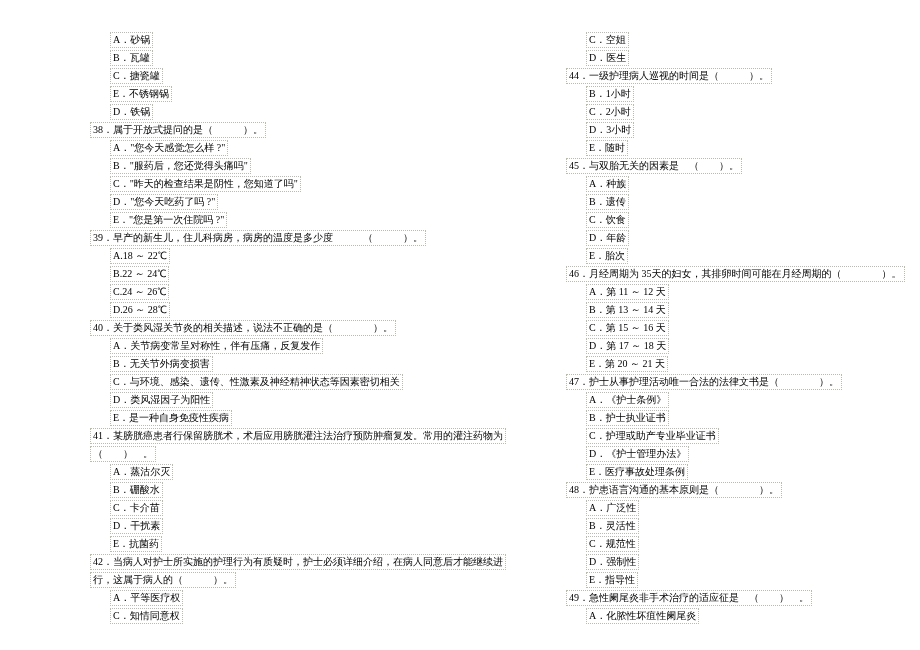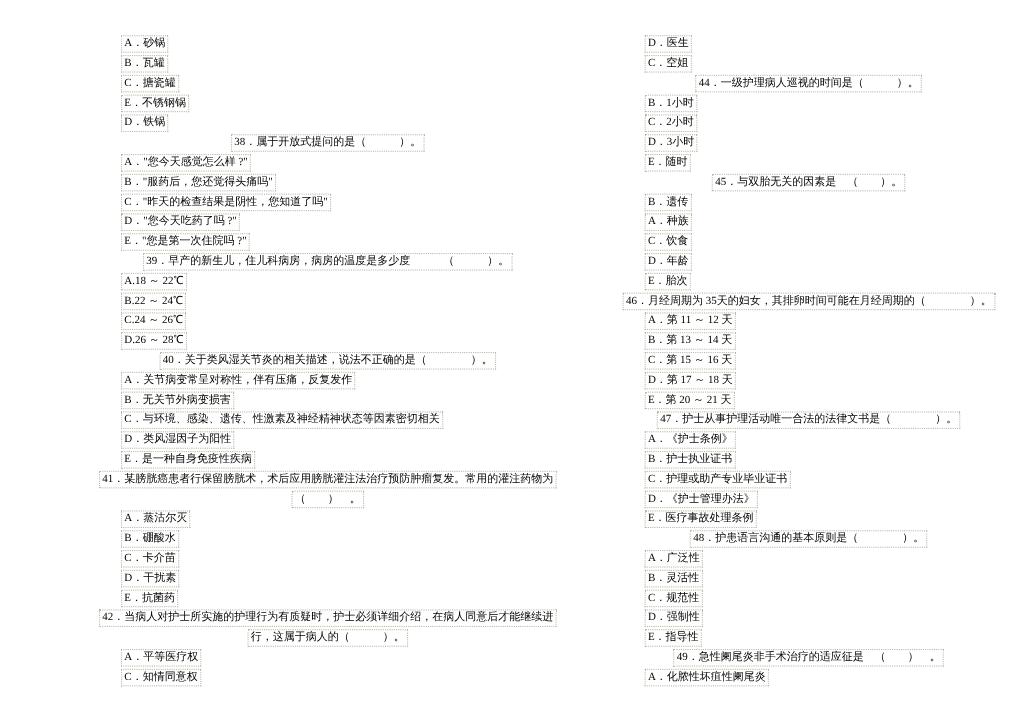--- a/index.html
+++ b/index.html
@@ -21,21 +21,21 @@
 .col {
   flex: 1;
   padding: 0 20px;
 }
 .line {
   margin: 2px 0;
   line-height: 14px;
   white-space: nowrap;
 }
 .indent1 { padding-left: 40px; }
-.indent0 { padding-left: 20px; text-align: center; }
+.indent0 { padding-left: 20px; }
 .dotted {
   border: 1px dotted #bba;
   padding: 0 2px;
   display: inline-block;
 }
 </style>
 </head>
 <body>
 
 <div class="page">
@@ -68,30 +68,30 @@
       <div class="line indent1"><span class="dotted">B．硼酸水</span></div>
       <div class="line indent1"><span class="dotted">C．卡介苗</span></div>
       <div class="line indent1"><span class="dotted">D．干扰素</span></div>
       <div class="line indent1"><span class="dotted">E．抗菌药</span></div>
       <div class="line indent0"><span class="dotted">42．当病人对护士所实施的护理行为有质疑时，护士必须详细介绍，在病人同意后才能继续进</span></div>
       <div class="line indent0"><span class="dotted">行，这属于病人的（　　　）。</span></div>
       <div class="line indent1"><span class="dotted">A．平等医疗权</span></div>
       <div class="line indent1"><span class="dotted">C．知情同意权</span></div>
     </div>
   <div class="col" id="right-col">
+      <div class="line indent1"><span class="dotted">C．空姐</span></div>
       <div class="line indent1"><span class="dotted">D．医生</span></div>
-      <div class="line indent1"><span class="dotted">C．空姐</span></div>
       <div class="line indent0"><span class="dotted">44．一级护理病人巡视的时间是（　　　）。</span></div>
       <div class="line indent1"><span class="dotted">B．1小时</span></div>
       <div class="line indent1"><span class="dotted">C．2小时</span></div>
       <div class="line indent1"><span class="dotted">D．3小时</span></div>
       <div class="line indent1"><span class="dotted">E．随时</span></div>
       <div class="line indent0"><span class="dotted">45．与双胎无关的因素是　（　　）。</span></div>
+      <div class="line indent1"><span class="dotted">A．种族</span></div>
       <div class="line indent1"><span class="dotted">B．遗传</span></div>
-      <div class="line indent1"><span class="dotted">A．种族</span></div>
       <div class="line indent1"><span class="dotted">C．饮食</span></div>
       <div class="line indent1"><span class="dotted">D．年龄</span></div>
       <div class="line indent1"><span class="dotted">E．胎次</span></div>
       <div class="line indent0"><span class="dotted">46．月经周期为  35天的妇女，其排卵时间可能在月经周期的（　　　　）。</span></div>
       <div class="line indent1"><span class="dotted">A．第 11 ～ 12 天</span></div>
       <div class="line indent1"><span class="dotted">B．第 13 ～ 14 天</span></div>
       <div class="line indent1"><span class="dotted">C．第 15 ～ 16 天</span></div>
       <div class="line indent1"><span class="dotted">D．第 17 ～ 18 天</span></div>
       <div class="line indent1"><span class="dotted">E．第 20 ～ 21 天</span></div>
       <div class="line indent0"><span class="dotted">47．护士从事护理活动唯一合法的法律文书是（　　　　）。</span></div>

